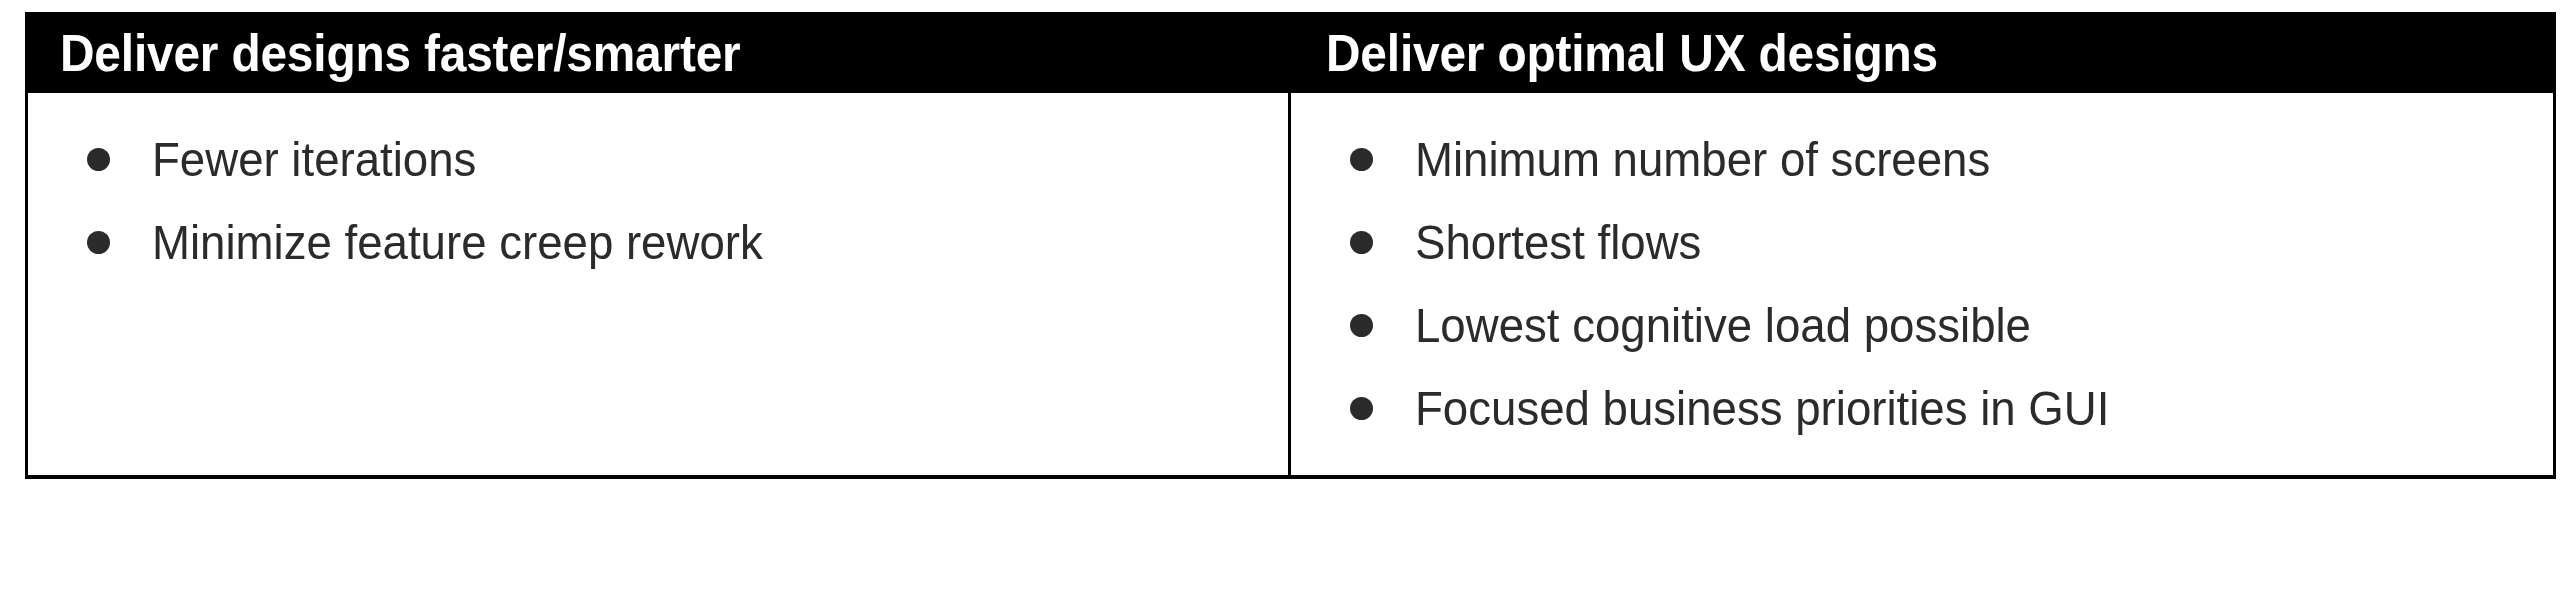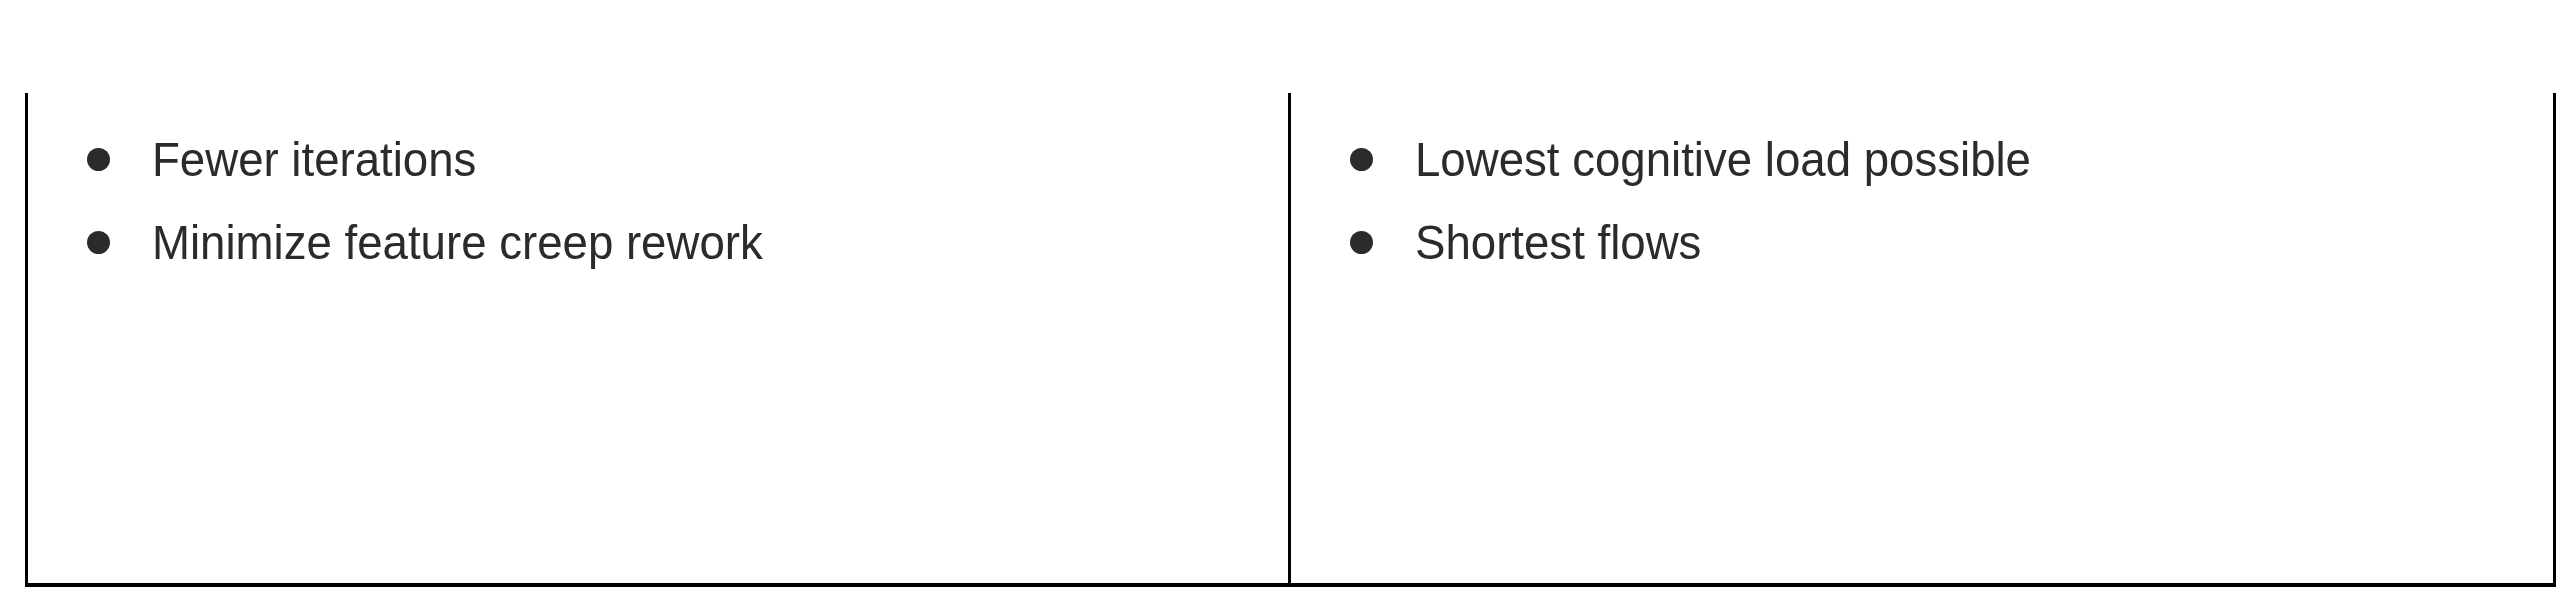--- a/index.html
+++ b/index.html
@@ -60,21 +60,21 @@
     transform: scaleX(0.92);
     transform-origin: left center;
   }
 
   
   .body-row {
     position: absolute;
     left: 0;
     top: 81px;
     width: 100%;
-    height: 494px;
+    height: 386px;
     box-sizing: border-box;
     border-left: 3.8px solid #000000;
     border-right: 3.8px solid #000000;
     border-bottom: 4.8px solid #000000;
     background: #ffffff;
     display: flex;
   }
   .body-cell {
     position: relative;
     box-sizing: border-box;
@@ -116,45 +116,61 @@
     transform: scaleX(0.95);
     transform-origin: left center;
   }
 </style>
 </head>
 <body>
 
 <div id="stage">
   <div class="table-wrap">
 
+    <div class="header-band">
+      <div class="header-cell left">
+        <span class="header-title">Deliver designs faster/smarter</span>
+      </div>
+      <div class="header-cell right">
+        <span class="header-title">Deliver optimal UX designs</span>
+      </div>
+    </div>
 
     <div class="body-row">
 
       <div class="body-cell left">
         <ul class="bullet-list">
           <li class="bullet-item">
             <span class="bullet-dot"></span>
             <span class="bullet-text">Fewer iterations</span>
           </li>
           <li class="bullet-item">
             <span class="bullet-dot"></span>
             <span class="bullet-text">Minimize feature creep rework</span>
           </li>
         </ul>
       </div>
 
       <div class="body-cell right">
         <ul class="bullet-list">
           <li class="bullet-item">
             <span class="bullet-dot"></span>
+            <span class="bullet-text">Minimum number of screens</span>
+          </li>
+          <li class="bullet-item">
+            <span class="bullet-dot"></span>
+            <span class="bullet-text">Shortest flows</span>
+          </li>
+          <li class="bullet-item">
+            <span class="bullet-dot"></span>
             <span class="bullet-text">Lowest cognitive load possible</span>
           </li>
           <li class="bullet-item">
             <span class="bullet-dot"></span>
-            <span class="bullet-text">Shortest flows</span>
+            <span class="bullet-text">Focused business priorities in GUI</span>
           </li>
         </ul>
       </div>
 
     </div>
   </div>
 </div>
 
 
 </body></html>

